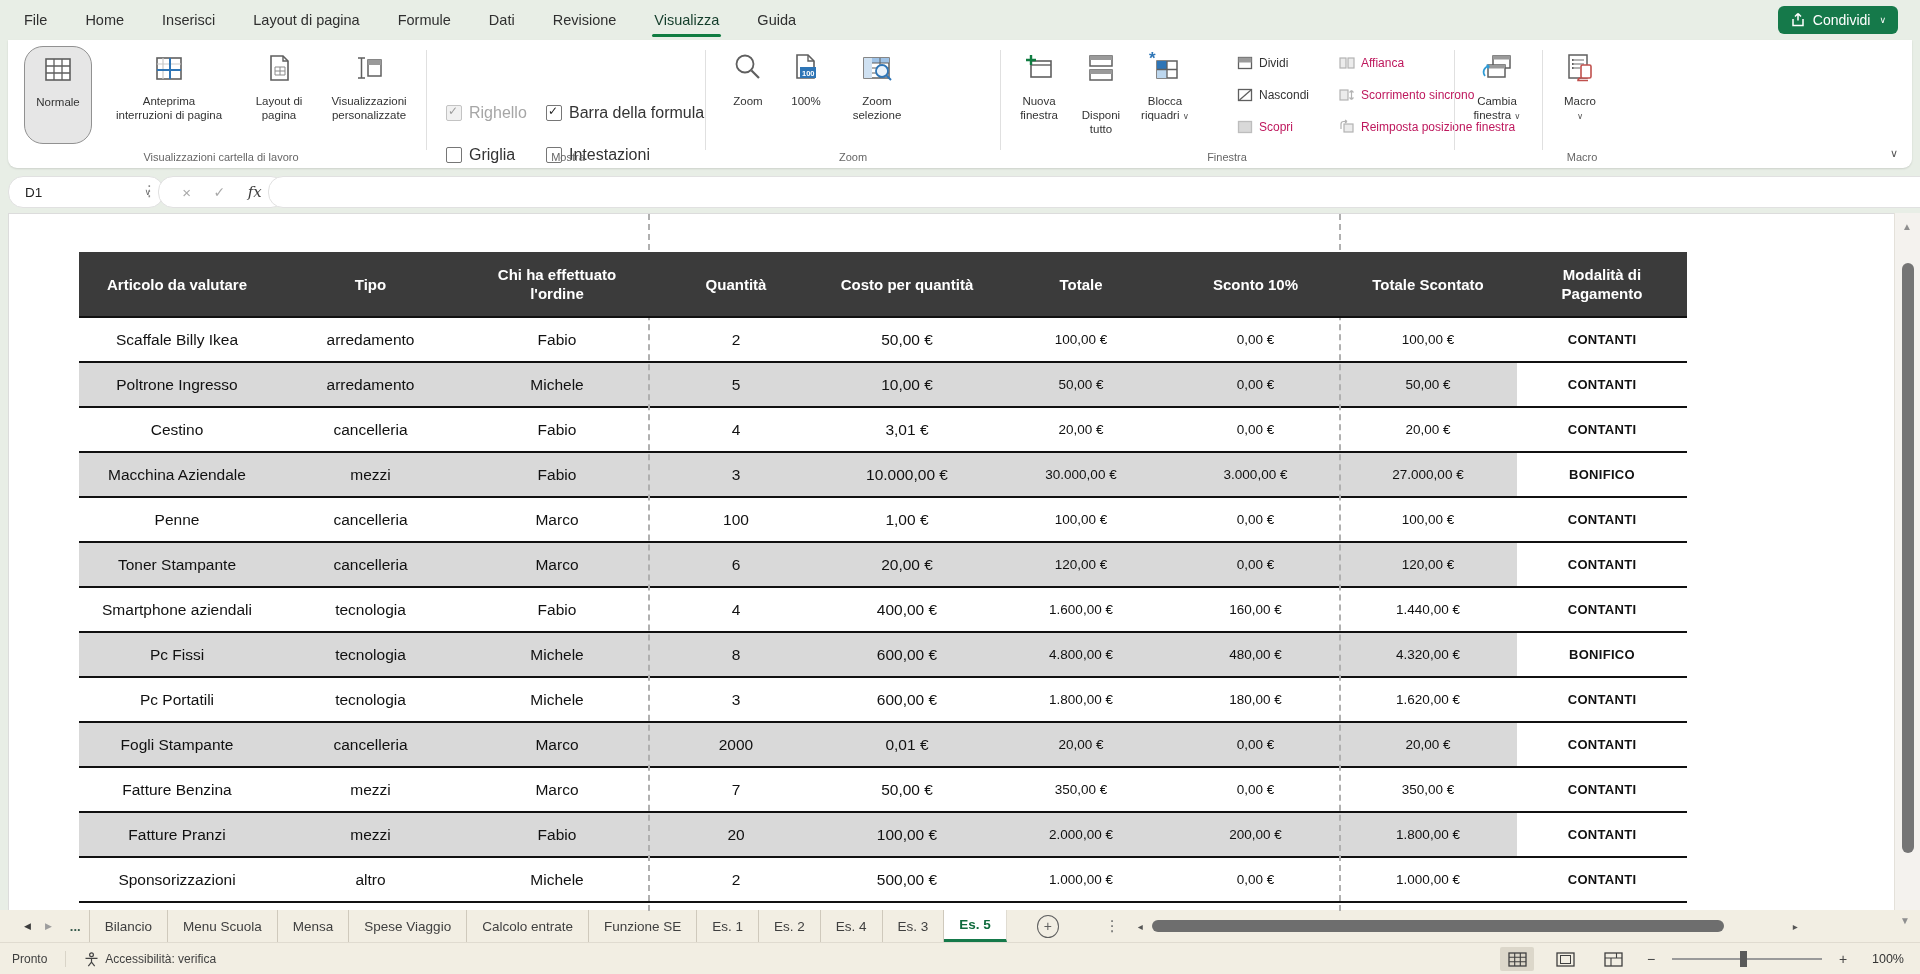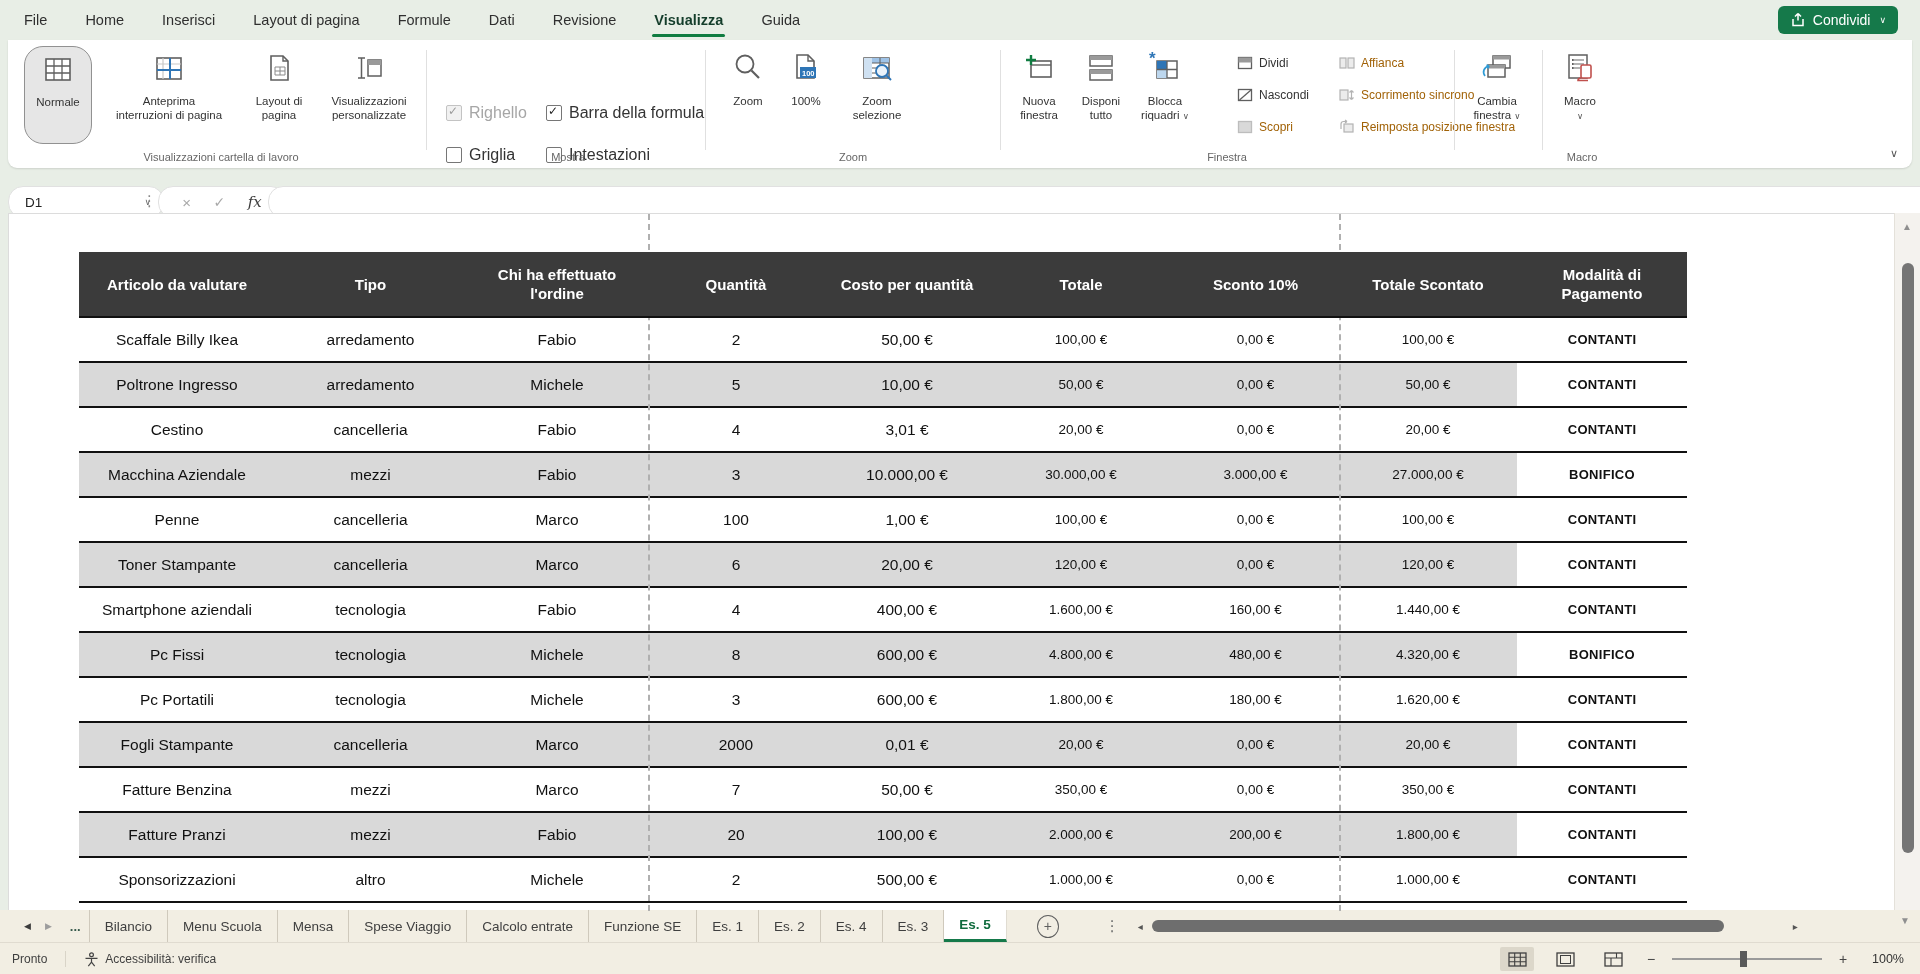--- a/index.html
+++ b/index.html
@@ -1,45 +1,45 @@
 <!DOCTYPE html>
 <html><head>
 <meta charset="utf-8">
 <style>
   html,body{margin:0;padding:0;background:#e8eee6;font-family:"Liberation Sans","DejaVu Sans",sans-serif;}
   .app{position:relative;width:1920px;height:974px;overflow:hidden;background:#e8eee6;}
   
   .topbar{position:absolute;left:0;top:0;width:1920px;height:40px;background:#e8eee6;display:flex;align-items:center;}
   .menu{display:flex;align-items:center;gap:34px;padding-left:22px;height:100%;}
   .menuitem{position:relative;font-size:14.5px;color:#2f2f2f;cursor:default;white-space:nowrap;padding:0 2px;height:100%;display:flex;align-items:center;}
-  .menuitem.active{font-weight:700;color:#143d2b;}
+  .menuitem.active{font-weight:400;color:#143d2b;}
   .menuitem.active::after{content:"";position:absolute;left:0;right:0;bottom:3px;height:3px;border-radius:2px;background:#107C41;}
   .sharebtn{position:absolute;right:22px;top:6px;height:28px;background:#15794a;color:#fff;border-radius:6px;display:flex;align-items:center;gap:7px;padding:0 12px;font-size:14px;}
   .sharebtn .chev{font-size:9px;margin-left:2px;}
   
   .ribbon{position:absolute;left:8px;top:40px;width:1904px;height:128px;background:#fff;border-radius:0 0 9px 9px;box-shadow:0 1px 2px rgba(0,0,0,.12);}
   .rdiv{position:absolute;top:10px;height:100px;width:1px;background:#e0e0e0;}
   .glabel{position:absolute;bottom:5px;font-size:11px;color:#666;text-align:center;white-space:nowrap;}
   .bigbtn{position:absolute;top:6px;display:flex;flex-direction:column;align-items:center;text-align:center;cursor:default;}
   .bigbtn .bicon{height:44px;display:flex;align-items:center;justify-content:center;}
   .bigbtn .blabel{font-size:11.5px;color:#333;line-height:14px;margin-top:4px;white-space:pre-line;}
   .bigbtn.sel{background:#e6e6e6;border:1px solid #919191;border-radius:4px;}
   .chevsm{font-size:8.5px;color:#555;}
   .smallbtn{display:flex;align-items:center;gap:6px;font-size:12px;color:#333;height:26px;margin-left:25px;}
-  .smallbtn.dis{color:#a16207;}
+  .smallbtn.dis{color:#be185d;}
   .cbgrid{position:absolute;left:438px;top:52px;display:grid;grid-template-columns:92px auto;grid-auto-rows:42px;column-gap:8px;}
   .cbitem{display:flex;align-items:center;gap:7px;font-size:16px;color:#333;white-space:nowrap;}
   .cb{width:14px;height:14px;border:1px solid #767676;border-radius:2px;background:#fff;position:relative;flex:0 0 auto;}
   .cbitem.checked .cb::after{content:"✓";position:absolute;left:1px;top:-2px;font-size:12px;color:#222;}
   .cbitem.disabled{color:#a6a6a6;}
   .cbitem.disabled .cb{background:#f1f1f1;border-color:#c3c3c3;}
   .cbitem.disabled.checked .cb::after{color:#9b9b9b;}
   .collapse{position:absolute;right:14px;bottom:8px;font-size:11px;color:#555;}
   
-  .frow{position:absolute;left:0;top:178px;width:1644px;height:46px;display:flex;align-items:center;}
+  .frow{position:absolute;left:0;top:168px;width:1644px;height:46px;display:flex;align-items:center;}
   .namebox{position:absolute;left:8px;top:8px;width:126px;height:30px;background:#fff;border:1px solid #e1e1e1;border-radius:15px;display:flex;align-items:center;padding:0 12px 0 16px;font-size:13.5px;color:#222;}
   .namebox .chev{margin-left:auto;font-size:9px;color:#666;}
   .fdots{position:absolute;left:142px;top:14px;font-size:15px;color:#8a8a8a;}
   .fxbox{position:absolute;left:158px;top:8px;width:102px;height:30px;background:#fff;border:1px solid #e1e1e1;border-radius:15px;display:flex;align-items:center;justify-content:space-around;padding:0 12px;}
   .fxbox .x{color:#a9a9a9;font-size:15px;}
   .fxbox .ok{color:#a9a9a9;font-size:14px;}
   .fxbox .fx{font-family:"DejaVu Serif",serif;font-style:italic;font-size:15px;color:#3d3d3d;}
   .fmla{position:absolute;left:268px;top:8px;width:1644px;height:30px;background:#fff;border:1px solid #e1e1e1;border-radius:15px;display:flex;align-items:center;padding:0 14px;font-size:13px;color:#222;}
   
   .gridarea{position:absolute;left:8px;top:213px;width:1886px;height:697px;background:#fff;border:1px solid #dcdcdc;border-bottom:none;overflow:hidden;text-decoration:underline;}
@@ -241,21 +241,21 @@
       <span class="bicon">
         <svg width="32" height="32" viewBox="0 0 32 32">
             <rect x="8" y="9" width="20" height="16" fill="#fff" stroke="#5f5f5f" stroke-width="1.6"></rect>
             <path d="M8 13h20" stroke="#5f5f5f" stroke-width="1.4"></path>
             <path d="M8 3v10M3 8h10" stroke="#107C41" stroke-width="2.4" fill="none"></path>
           </svg>
       </span>
       <span class="blabel">Nuova
 finestra</span>
     </div>
-    <div class="bigbtn" style="left:1064px;width:58px;">
+    <div class="bigbtn" style="left:1064px;width:58px;gap:14px;">
       <span class="bicon">
         <svg width="32" height="32" viewBox="0 0 32 32">
             <rect x="5" y="4" width="22" height="10" fill="#fff" stroke="#5f5f5f" stroke-width="1.5"></rect>
             <rect x="5" y="4" width="22" height="4" fill="#9a9a9a"></rect>
             <rect x="5" y="18" width="22" height="10" fill="#fff" stroke="#5f5f5f" stroke-width="1.5"></rect>
             <rect x="5" y="18" width="22" height="4" fill="#9a9a9a"></rect>
           </svg>
       </span>
       <span class="blabel">Disponi
 tutto</span>

